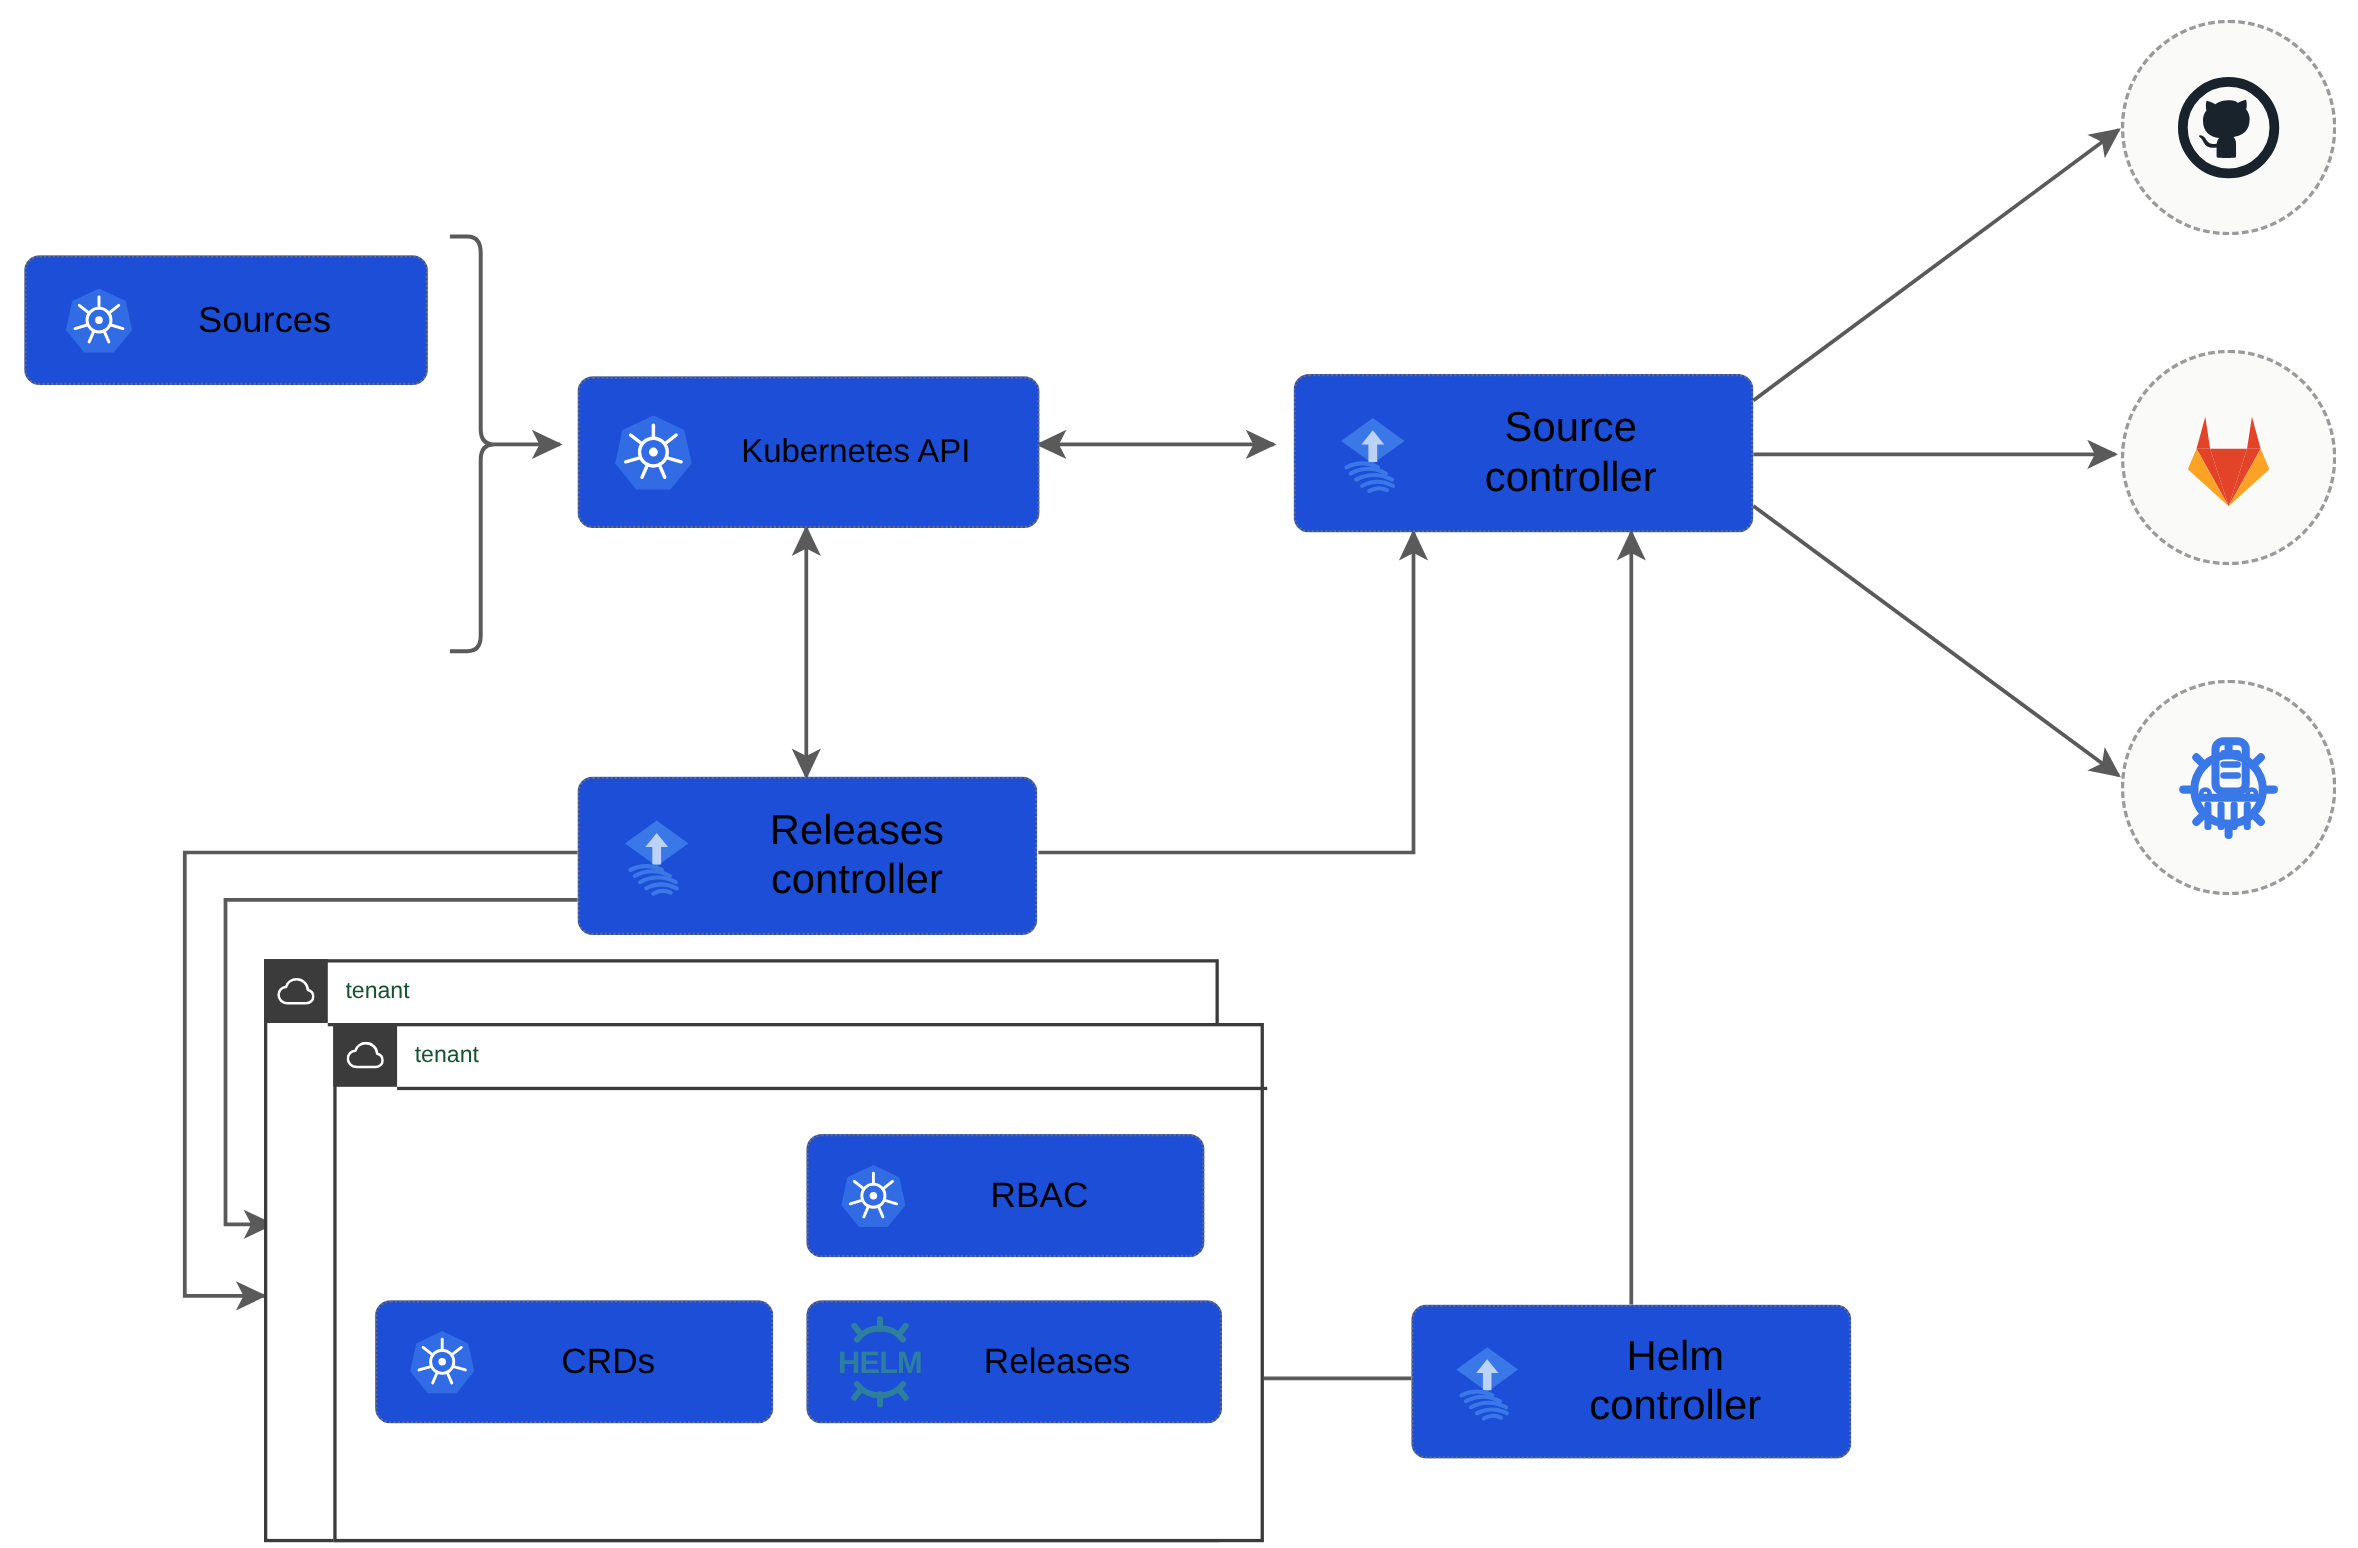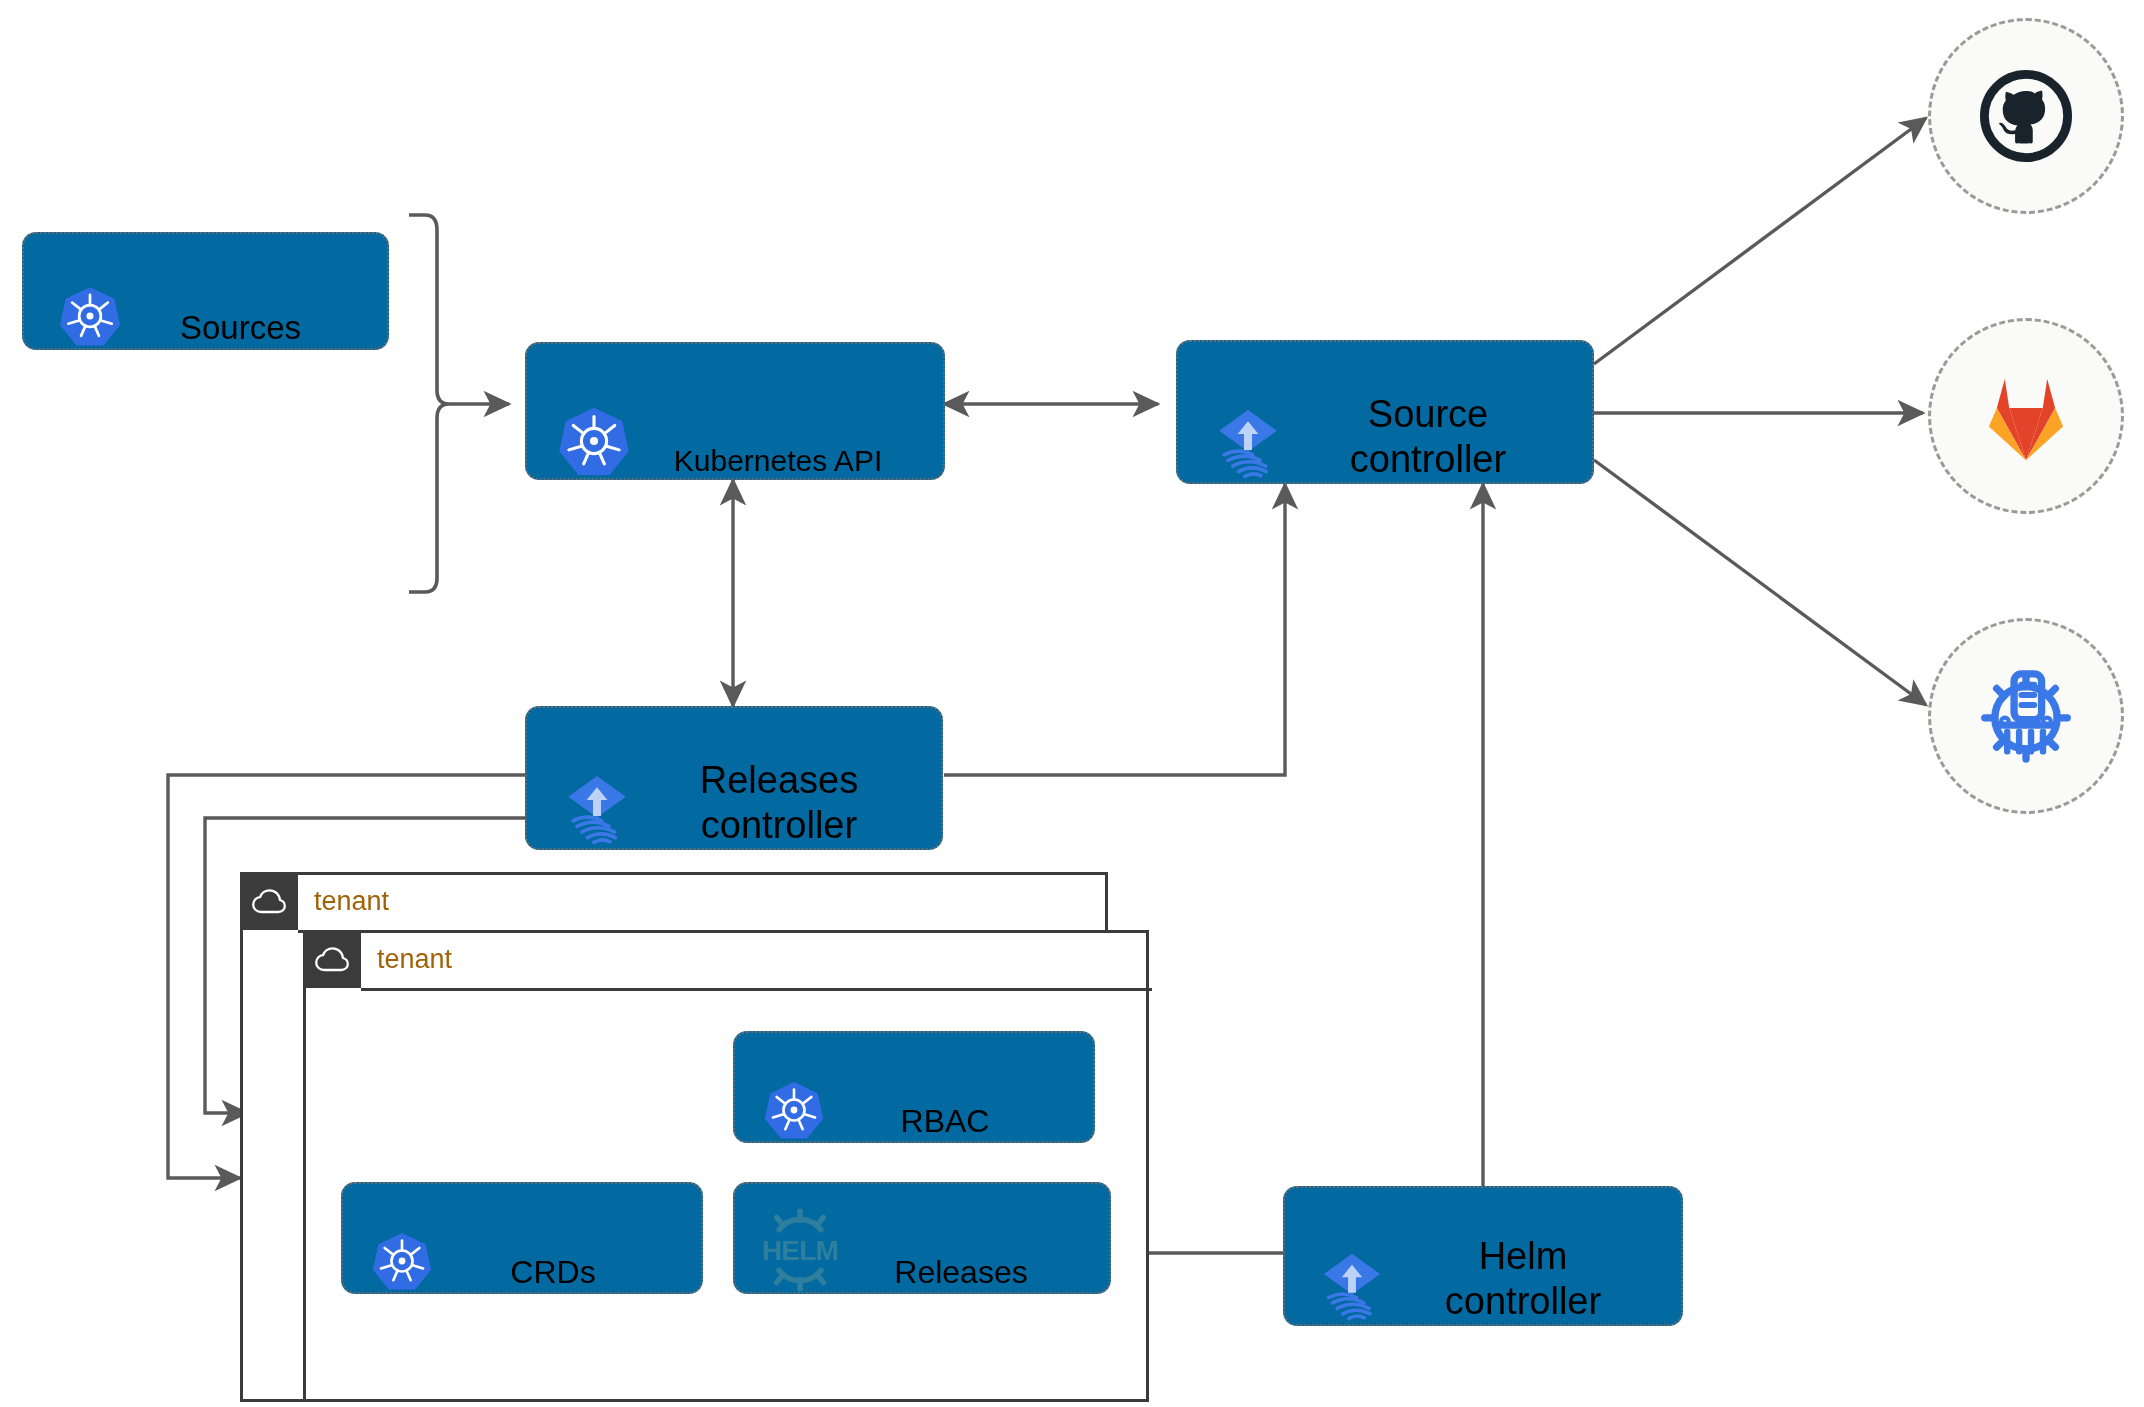--- a/index.html
+++ b/index.html
@@ -1,31 +1,31 @@
 <!DOCTYPE html>
 <html><head>
 <meta charset="utf-8">
 <style>
   html,body{margin:0;padding:0;background:#ffffff;}
   body{font-family:"Liberation Sans","DejaVu Sans",sans-serif;}
   #stage{position:relative;width:2144px;height:1407px;background:#fff;overflow:hidden;}
   svg.layer{position:absolute;left:0;top:0;width:2144px;height:1407px;pointer-events:none;}
 
-  .node{position:absolute;box-sizing:border-box;display:flex;align-items:flex-end;
-        background:#0369a1;border:2.5px dotted #6b6b6b;border-radius:14px;}
+  .node{position:absolute;box-sizing:border-box;display:flex;align-items:center;
+        background:#1d4ed8;border:2.5px dotted #6b6b6b;border-radius:14px;}
   .node .ico{flex:0 0 auto;display:flex;align-items:center;justify-content:center;}
   .node .lbl{flex:1 1 auto;text-align:center;color:#000;line-height:1.18;}
 
   .circ{position:absolute;box-sizing:border-box;border:3px dashed #9a9a9a;border-radius:50%;
         background:#fafaf8;display:flex;align-items:center;justify-content:center;}
 
   .tenant{position:absolute;box-sizing:border-box;background:#ffffff;border:3px solid #3b3b3b;}
   .tenant .tabhdr{position:absolute;left:-3px;top:-3px;display:flex;align-items:center;height:58px;}
   .tenant .tabsq{width:58px;height:58px;background:#3b3b3b;display:flex;align-items:center;justify-content:center;}
-  .tenant .tabtxt{padding-left:16px;font-size:27px;color:#a16207;line-height:58px;}
+  .tenant .tabtxt{padding-left:16px;font-size:21px;color:#14532d;line-height:58px;}
   .tenant .tabrule{position:absolute;left:55px;top:55px;height:3px;background:#3b3b3b;}
 
   .t-sources{font-size:33px;}
   .t-kapi{font-size:30px;}
   .t-ctrl{font-size:38px;}
   .t-small{font-size:32px;}
 </style>
 </head>
 <body>
 

